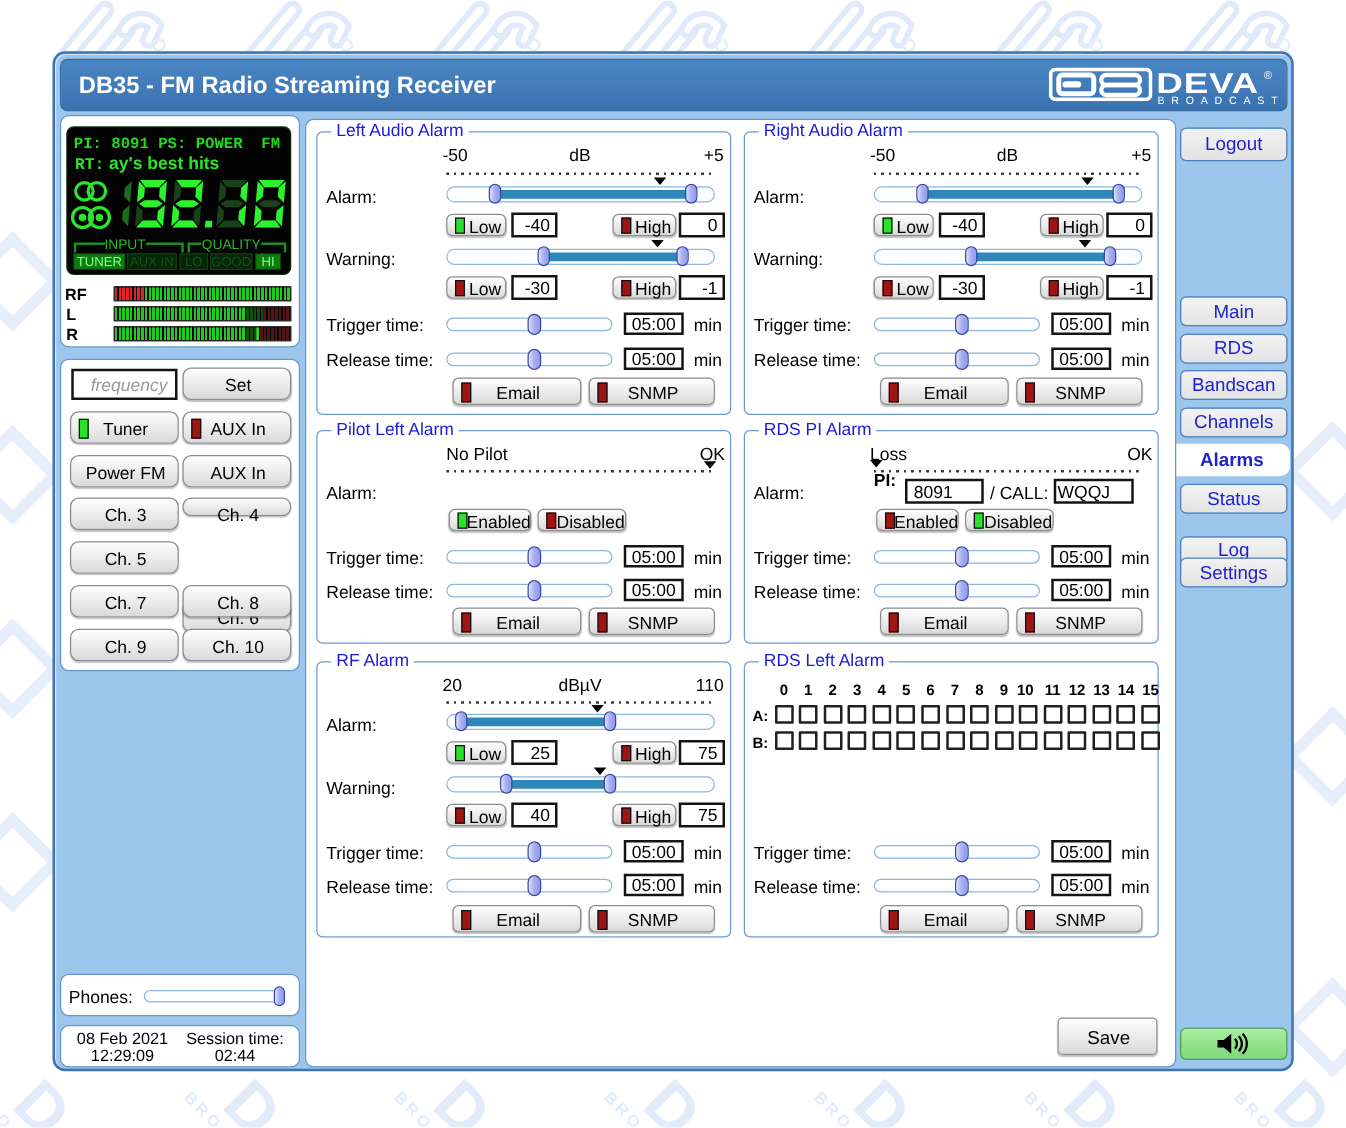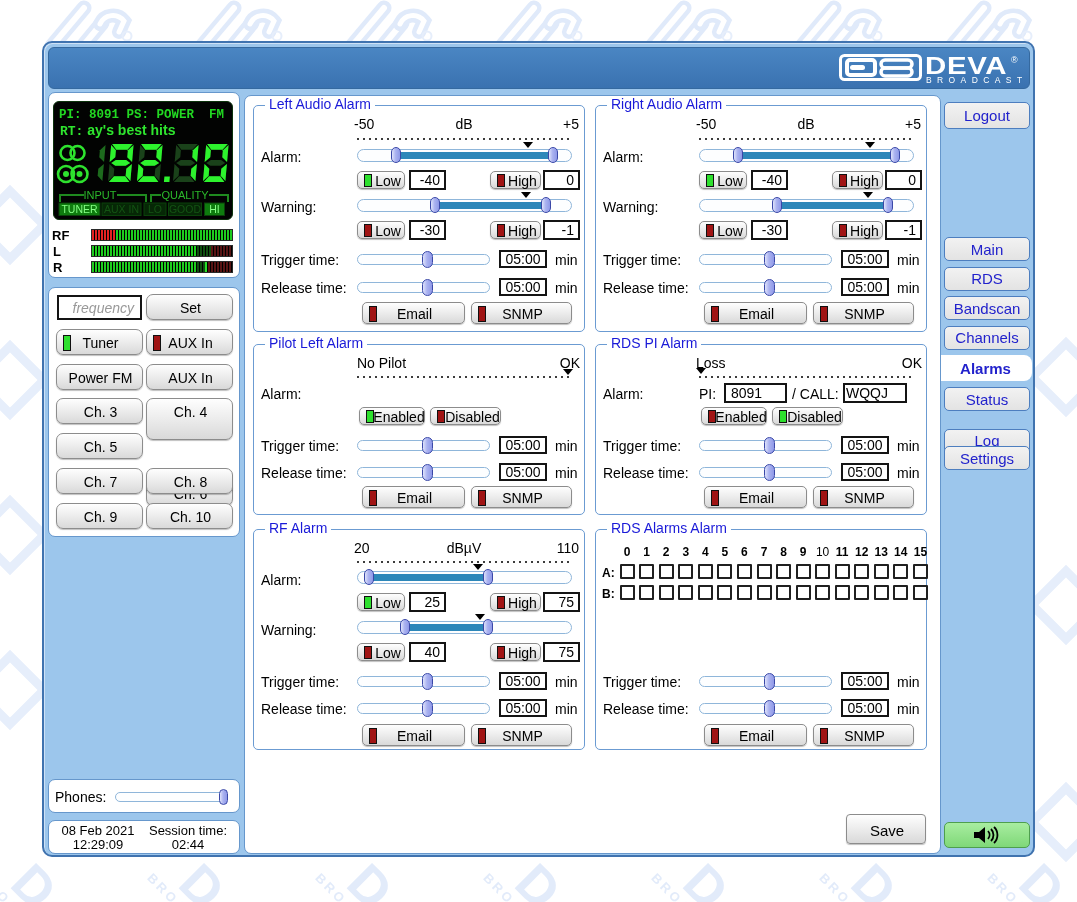--- a/index.html
+++ b/index.html
@@ -109,20 +109,21 @@
       <text x="-26" y="44" font-size="13" font-weight="bold" letter-spacing="3" font-family="Liberation Sans">BROADCAST</text>
     </g>
     <g transform="translate(1036,866) rotate(45)" fill="#e2ebfa">
       <text x="0" y="28" font-size="52" font-weight="bold" font-family="Liberation Sans">D</text>
       <text x="-26" y="44" font-size="13" font-weight="bold" letter-spacing="3" font-family="Liberation Sans">BROADCAST</text>
     </g>
   </svg>
 <div style="position:absolute;left:42px;top:41px;width:993px;height:816px;background:#9cc6ec;border:2px solid #4073af;border-radius:10px;box-shadow:inset 1px 1px 0 #cfe2f6;z-index:1;"></div>
 <div style="position:absolute;left:0;top:0;width:1077px;height:902px;z-index:2">
     <div style="position:absolute;left:48px;top:47px;width:982px;height:42px;background:linear-gradient(#4a86c3,#3a72b0);border:1px solid #35699f;border-radius:6px;"></div>
+    <div style="position:absolute;left:63px;top:58px;font-size:19px;color:#fff;font-weight:bold;">DB35 - FM Radio Streaming Receiver</div>
     <svg style="position:absolute;left:839px;top:54px" width="83" height="27" viewBox="0 0 83 27">
       <rect x="1.5" y="1.5" width="80" height="24" rx="4" stroke="#fff" stroke-width="3" fill="none"></rect>
       <rect x="8" y="6" width="28" height="15" rx="3" stroke="#fff" stroke-width="4" fill="none"></rect>
       <rect x="11" y="11" width="15" height="5" rx="2.5" fill="#fff"></rect>
       <rect x="42" y="6" width="31" height="8" rx="4" stroke="#fff" stroke-width="3.5" fill="none"></rect>
       <rect x="42" y="14" width="31" height="8" rx="4" stroke="#fff" stroke-width="3.5" fill="none"></rect>
     </svg>
     <div style="position:absolute;left:925px;top:53px;color:#fff;font-weight:bold;font-size:23px;transform:scaleX(1.28);transform-origin:0 0;letter-spacing:0.5px;white-space:nowrap;">DEVA</div>
     <div style="position:absolute;left:1011px;top:55px;width:12px;color:#fff;font-size:9px;">®</div>
     <div style="position:absolute;left:926px;top:75px;color:#fff;font-size:8.5px;letter-spacing:5.4px;white-space:nowrap;">BROADCAST</div>
@@ -254,21 +255,21 @@
     </div>
     <div style="position:absolute;left:56px;top:364px;width:87px;height:26px;background:linear-gradient(#fefefe,#ececec 50%,#d9d9d9);border:1px solid #8c8c8c;border-radius:7px;box-sizing:border-box;box-shadow:0 1px 1px rgba(0,0,0,0.25);">
       <div style="position:absolute;left:0px;top:0;width:87px;height:26px;display:flex;align-items:center;justify-content:center;font-size:14px;">Power FM</div>
     </div>
     <div style="position:absolute;left:146px;top:364px;width:87px;height:26px;background:linear-gradient(#fefefe,#ececec 50%,#d9d9d9);border:1px solid #8c8c8c;border-radius:7px;box-sizing:border-box;box-shadow:0 1px 1px rgba(0,0,0,0.25);">
       <div style="position:absolute;left:0px;top:0;width:87px;height:26px;display:flex;align-items:center;justify-content:center;font-size:14px;">AUX In</div>
     </div>
     <div style="position:absolute;left:56px;top:398px;width:87px;height:26px;background:linear-gradient(#fefefe,#ececec 50%,#d9d9d9);border:1px solid #8c8c8c;border-radius:7px;box-sizing:border-box;box-shadow:0 1px 1px rgba(0,0,0,0.25);">
       <div style="position:absolute;left:0px;top:0;width:87px;height:26px;display:flex;align-items:center;justify-content:center;font-size:14px;">Ch. 3</div>
     </div>
-    <div style="position:absolute;left:146px;top:398px;width:87px;height:42px;background:linear-gradient(#fefefe,#ececec 50%,#d9d9d9);border:1px solid #8c8c8c;border-radius:7px;box-sizing:border-box;box-shadow:0 1px 1px rgba(0,0,0,0.25);">
+    <div style="position:absolute;left:146px;top:398px;width:87px;height:15px;background:linear-gradient(#fefefe,#ececec 50%,#d9d9d9);border:1px solid #8c8c8c;border-radius:7px;box-sizing:border-box;box-shadow:0 1px 1px rgba(0,0,0,0.25);">
       <div style="position:absolute;left:0px;top:0;width:87px;height:26px;display:flex;align-items:center;justify-content:center;font-size:14px;">Ch. 4</div>
     </div>
     <div style="position:absolute;left:56px;top:433px;width:87px;height:26px;background:linear-gradient(#fefefe,#ececec 50%,#d9d9d9);border:1px solid #8c8c8c;border-radius:7px;box-sizing:border-box;box-shadow:0 1px 1px rgba(0,0,0,0.25);">
       <div style="position:absolute;left:0px;top:0;width:87px;height:26px;display:flex;align-items:center;justify-content:center;font-size:14px;">Ch. 5</div>
     </div>
     <div style="position:absolute;left:146px;top:433px;width:87px;height:26px;background:linear-gradient(#fefefe,#ececec 50%,#d9d9d9);border:1px solid #8c8c8c;border-radius:7px;box-sizing:border-box;box-shadow:0 1px 1px rgba(0,0,0,0.25);margin-top:47px;">
       <div style="position:absolute;left:0px;top:0;width:87px;height:26px;display:flex;align-items:center;justify-content:center;font-size:14px;">Ch. 6</div>
     </div>
     <div style="position:absolute;left:56px;top:468px;width:87px;height:26px;background:linear-gradient(#fefefe,#ececec 50%,#d9d9d9);border:1px solid #8c8c8c;border-radius:7px;box-sizing:border-box;box-shadow:0 1px 1px rgba(0,0,0,0.25);">
       <div style="position:absolute;left:0px;top:0;width:87px;height:26px;display:flex;align-items:center;justify-content:center;font-size:14px;">Ch. 7</div>
@@ -435,21 +436,21 @@
       <div style="position:absolute;left:6px;top:3px;width:8px;height:16px;background:#a01414;border:1px solid #101010;box-sizing:border-box;"></div>
       <div style="position:absolute;left:0px;top:0;width:101px;height:22px;display:flex;align-items:center;justify-content:center;font-size:14px;">SNMP</div>
     </div>
     <div style="position:absolute;left:595px;top:344px;width:332px;height:171px;border:1px solid #6b9bd2;border-radius:5px;box-sizing:border-box;"></div>
     <div style="position:absolute;left:607px;top:335px;background:#fff;padding:0 4px;font-size:14px;color:#1a1ad8;white-space:nowrap;">RDS PI Alarm</div>
     <div style="position:absolute;left:696px;top:355px;font-size:14px;color:#000;">Loss</div>
     <div style="position:absolute;left:892px;top:355px;font-size:14px;color:#000;width:30px;text-align:right;">OK</div>
     <div style="position:absolute;left:696px;top:368px;width:0;height:0;border-left:5px solid transparent;border-right:5px solid transparent;border-top:6px solid #000;"></div>
     <div style="position:absolute;left:699px;top:376px;width:212px;height:2px;background:repeating-linear-gradient(90deg,#3c3c3c 0 2px,transparent 2px 6px);"></div>
     <div style="position:absolute;left:603px;top:386px;font-size:14px;color:#000;">Alarm:</div>
-    <div style="position:absolute;left:699px;top:386px;font-size:14px;color:#000;">PI:</div>
+    <div style="position:absolute;left:699px;top:376px;font-size:14px;color:#000;font-weight:bold;">PI:</div>
     <div style="position:absolute;left:724px;top:383px;width:63px;height:20px;background:#fff;border:2px solid #141414;box-sizing:border-box;font-size:14px;color:#000;display:flex;align-items:center;padding-left:5px;">8091</div>
     <div style="position:absolute;left:792px;top:386px;font-size:14px;color:#000;">/ CALL:</div>
     <div style="position:absolute;left:843px;top:383px;width:64px;height:20px;background:#fff;border:2px solid #141414;box-sizing:border-box;font-size:14px;color:#000;display:flex;align-items:center;padding-left:1px;">WQQJ</div>
     <div style="position:absolute;left:701px;top:407px;width:66px;height:18px;background:linear-gradient(#fefefe,#ececec 50%,#d9d9d9);border:1px solid #8c8c8c;border-radius:5px;box-sizing:border-box;box-shadow:0 1px 1px rgba(0,0,0,0.25);">
       <div style="position:absolute;left:6px;top:2px;width:8px;height:13px;background:#a01414;border:1px solid #101010;box-sizing:border-box;"></div>
       <div style="position:absolute;left:12px;top:0;width:54px;height:18px;display:flex;align-items:center;justify-content:center;font-size:14px;">Enabled</div>
     </div>
     <div style="position:absolute;left:772px;top:407px;width:71px;height:18px;background:linear-gradient(#fefefe,#ececec 50%,#d9d9d9);border:1px solid #8c8c8c;border-radius:5px;box-sizing:border-box;box-shadow:0 1px 1px rgba(0,0,0,0.25);">
       <div style="position:absolute;left:6px;top:2px;width:8px;height:13px;background:#2ee02e;border:1px solid #101010;box-sizing:border-box;"></div>
       <div style="position:absolute;left:12px;top:0;width:59px;height:18px;display:flex;align-items:center;justify-content:center;font-size:14px;">Disabled</div>
@@ -522,32 +523,32 @@
     <div style="position:absolute;left:555px;top:701px;font-size:14px;color:#000;">min</div>
     <div style="position:absolute;left:362px;top:723.5px;width:103px;height:22px;background:linear-gradient(#fefefe,#ececec 50%,#d9d9d9);border:1px solid #8c8c8c;border-radius:5px;box-sizing:border-box;box-shadow:0 1px 1px rgba(0,0,0,0.25);">
       <div style="position:absolute;left:6px;top:3px;width:8px;height:16px;background:#a01414;border:1px solid #101010;box-sizing:border-box;"></div>
       <div style="position:absolute;left:0px;top:0;width:103px;height:22px;display:flex;align-items:center;justify-content:center;font-size:14px;">Email</div>
     </div>
     <div style="position:absolute;left:471px;top:723.5px;width:101px;height:22px;background:linear-gradient(#fefefe,#ececec 50%,#d9d9d9);border:1px solid #8c8c8c;border-radius:5px;box-sizing:border-box;box-shadow:0 1px 1px rgba(0,0,0,0.25);">
       <div style="position:absolute;left:6px;top:3px;width:8px;height:16px;background:#a01414;border:1px solid #101010;box-sizing:border-box;"></div>
       <div style="position:absolute;left:0px;top:0;width:101px;height:22px;display:flex;align-items:center;justify-content:center;font-size:14px;">SNMP</div>
     </div>
     <div style="position:absolute;left:595px;top:529px;width:332px;height:221px;border:1px solid #6b9bd2;border-radius:5px;box-sizing:border-box;"></div>
-    <div style="position:absolute;left:607px;top:520px;background:#fff;padding:0 4px;font-size:14px;color:#1a1ad8;white-space:nowrap;">RDS Alarms Alarm</div>
+    <div style="position:absolute;left:607px;top:520px;background:#fff;padding:0 4px;font-size:14px;color:#1a1ad8;white-space:nowrap;">RDS Left Alarm</div>
     <div style="position:absolute;left:618.1px;top:545px;width:18px;text-align:center;font-size:12px;font-weight:bold;">0</div>
     <div style="position:absolute;left:637.6px;top:545px;width:18px;text-align:center;font-size:12px;font-weight:bold;">1</div>
     <div style="position:absolute;left:657.2px;top:545px;width:18px;text-align:center;font-size:12px;font-weight:bold;">2</div>
     <div style="position:absolute;left:676.8px;top:545px;width:18px;text-align:center;font-size:12px;font-weight:bold;">3</div>
     <div style="position:absolute;left:696.3px;top:545px;width:18px;text-align:center;font-size:12px;font-weight:bold;">4</div>
     <div style="position:absolute;left:715.9px;top:545px;width:18px;text-align:center;font-size:12px;font-weight:bold;">5</div>
     <div style="position:absolute;left:735.4px;top:545px;width:18px;text-align:center;font-size:12px;font-weight:bold;">6</div>
     <div style="position:absolute;left:755.0px;top:545px;width:18px;text-align:center;font-size:12px;font-weight:bold;">7</div>
     <div style="position:absolute;left:774.5px;top:545px;width:18px;text-align:center;font-size:12px;font-weight:bold;">8</div>
     <div style="position:absolute;left:794.1px;top:545px;width:18px;text-align:center;font-size:12px;font-weight:bold;">9</div>
-    <div style="position:absolute;left:813.6px;top:545px;width:18px;text-align:center;font-size:12px;font-weight:normal;">10</div>
+    <div style="position:absolute;left:813.6px;top:545px;width:18px;text-align:left;font-size:12px;font-weight:bold;">10</div>
     <div style="position:absolute;left:833.2px;top:545px;width:18px;text-align:center;font-size:12px;font-weight:bold;">11</div>
     <div style="position:absolute;left:852.7px;top:545px;width:18px;text-align:center;font-size:12px;font-weight:bold;">12</div>
     <div style="position:absolute;left:872.2px;top:545px;width:18px;text-align:center;font-size:12px;font-weight:bold;">13</div>
     <div style="position:absolute;left:891.8px;top:545px;width:18px;text-align:center;font-size:12px;font-weight:bold;">14</div>
     <div style="position:absolute;left:911.4px;top:545px;width:18px;text-align:center;font-size:12px;font-weight:bold;">15</div>
     <div style="position:absolute;left:602px;top:566px;font-size:12px;font-weight:bold;">A:</div>
     <div style="position:absolute;left:602px;top:587px;font-size:12px;font-weight:bold;">B:</div>
     <div style="position:absolute;left:619.6px;top:563.5px;width:15px;height:15px;background:#fff;border:2px solid #202020;box-sizing:border-box;border-radius:1px;"></div>
     <div style="position:absolute;left:639.1px;top:563.5px;width:15px;height:15px;background:#fff;border:2px solid #202020;box-sizing:border-box;border-radius:1px;"></div>
     <div style="position:absolute;left:658.7px;top:563.5px;width:15px;height:15px;background:#fff;border:2px solid #202020;box-sizing:border-box;border-radius:1px;"></div>

